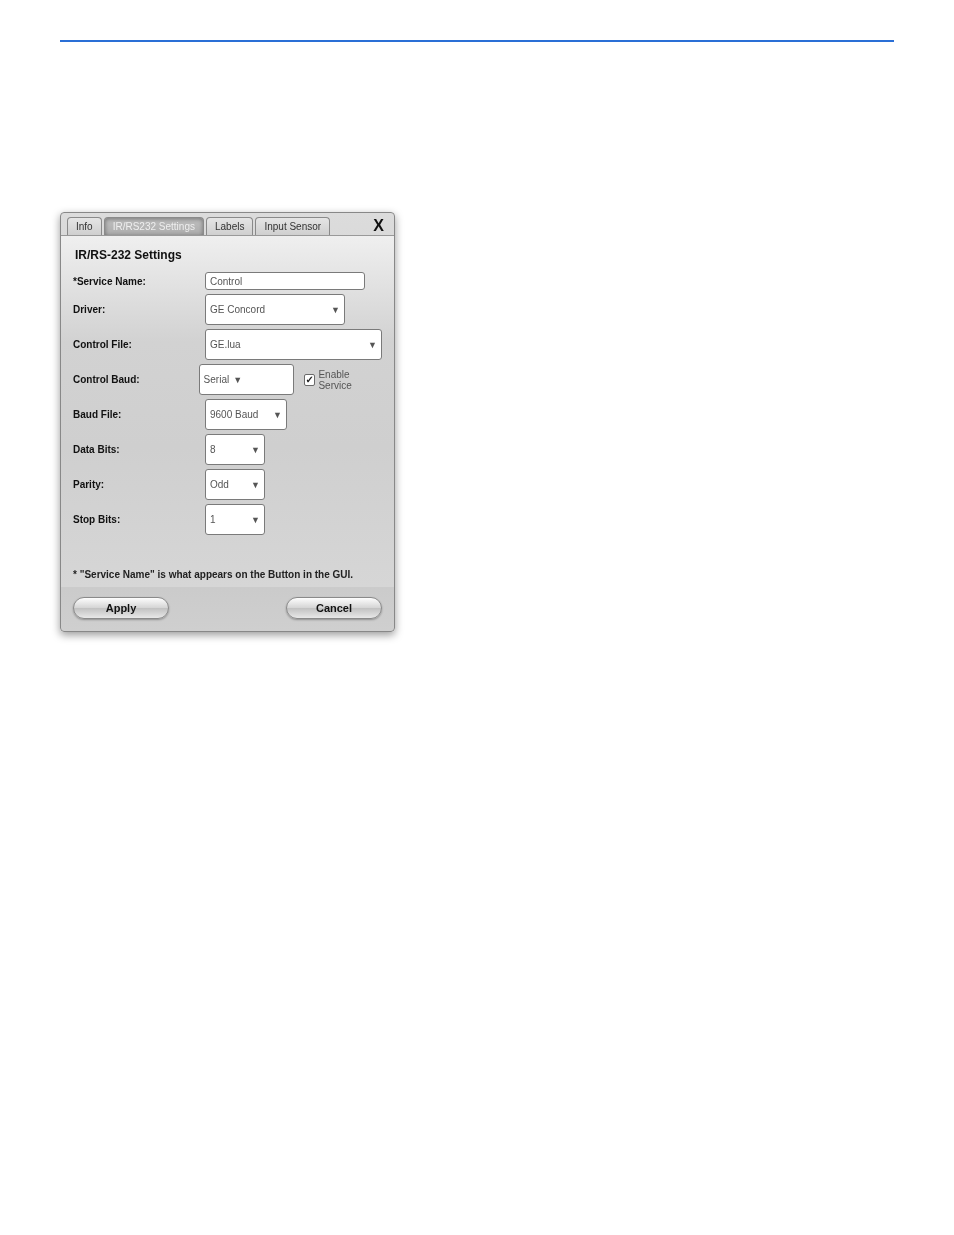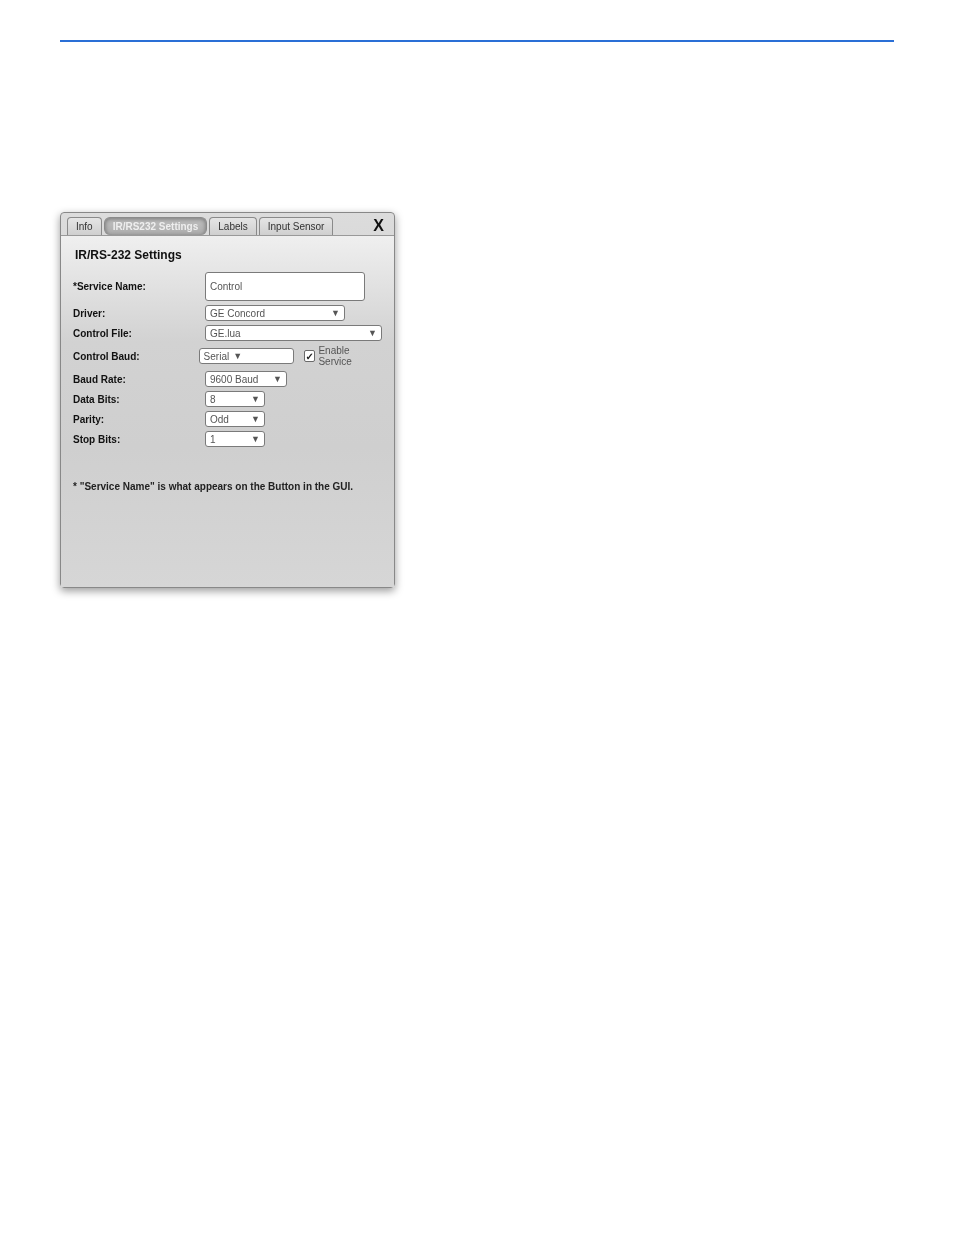--- a/index.html
+++ b/index.html
@@ -45,23 +45,22 @@
     border-radius: 4px 4px 0 0;
     padding: 3px 8px;
     font-size: 10px;
     color: #333;
     cursor: pointer;
     line-height: 1.1;
   }
   .tab.active {
     background: linear-gradient(#bfbfbf,#acacac);
     color: #eee;
-    font-weight: bold;
+    font-weight: normal;
     box-shadow: inset 0 1px 4px rgba(0,0,0,0.4);
-    border-radius: 6px;
   }
   .close-x {
     margin-left: auto;
     font-weight: bold;
     font-size: 16px;
     padding: 0 6px;
     cursor: pointer;
     color: #111;
   }
   .tab-body {
@@ -90,29 +89,29 @@
     color: #111;
     padding-right: 4px;
   }
   input.tf {
     font-size: 10px;
     padding: 2px 4px;
     border: 1px solid #7a7a7a;
     border-radius: 3px;
     background: #fff;
     color: #555;
-    height: 29px;
+    height: 18px;
   }
   .sel {
     font-size: 10px;
     border: 1px solid #7a7a7a;
     border-radius: 3px;
     background: #fff;
     color: #555;
-    height: 16px;
+    height: 31px;
     display: inline-flex;
     align-items: center;
     padding: 0 4px;
     gap: 4px;
     cursor: pointer;
   }
   .chev {
     font-size: 9px;
     color: #555;
   }
@@ -212,21 +211,21 @@
           <span>Serial</span>
           <span class="chev">▼</span>
         </div>
         <label class="chk">
           <span class="chkbox">✓</span>
           <span>Enable Service</span>
         </label>
       </div>
 
       <div class="row">
-        <div class="lbl">Baud Rate:</div>
+        <div class="lbl">Baud File:</div>
         <div class="sel" style="width:82px;justify-content:space-between">
           <span>9600 Baud</span>
           <span class="chev">▼</span>
         </div>
       </div>
 
       <div class="row">
         <div class="lbl">Data Bits:</div>
         <div class="sel" style="width:60px;justify-content:space-between">
           <span>8</span>
@@ -246,17 +245,21 @@
         <div class="lbl">Stop Bits:</div>
         <div class="sel" style="width:60px;justify-content:space-between">
           <span>1</span>
           <span class="chev">▼</span>
         </div>
       </div>
 
       <div class="note">* "Service Name" is what appears on the Button in the GUI.</div>
     </div>
 
+    <div class="btnbar">
+      <div class="pillbtn">Apply</div>
+      <div class="pillbtn">Cancel</div>
+    </div>
 
   </div>
 </div>
 
 </div>
 
 </body></html>

